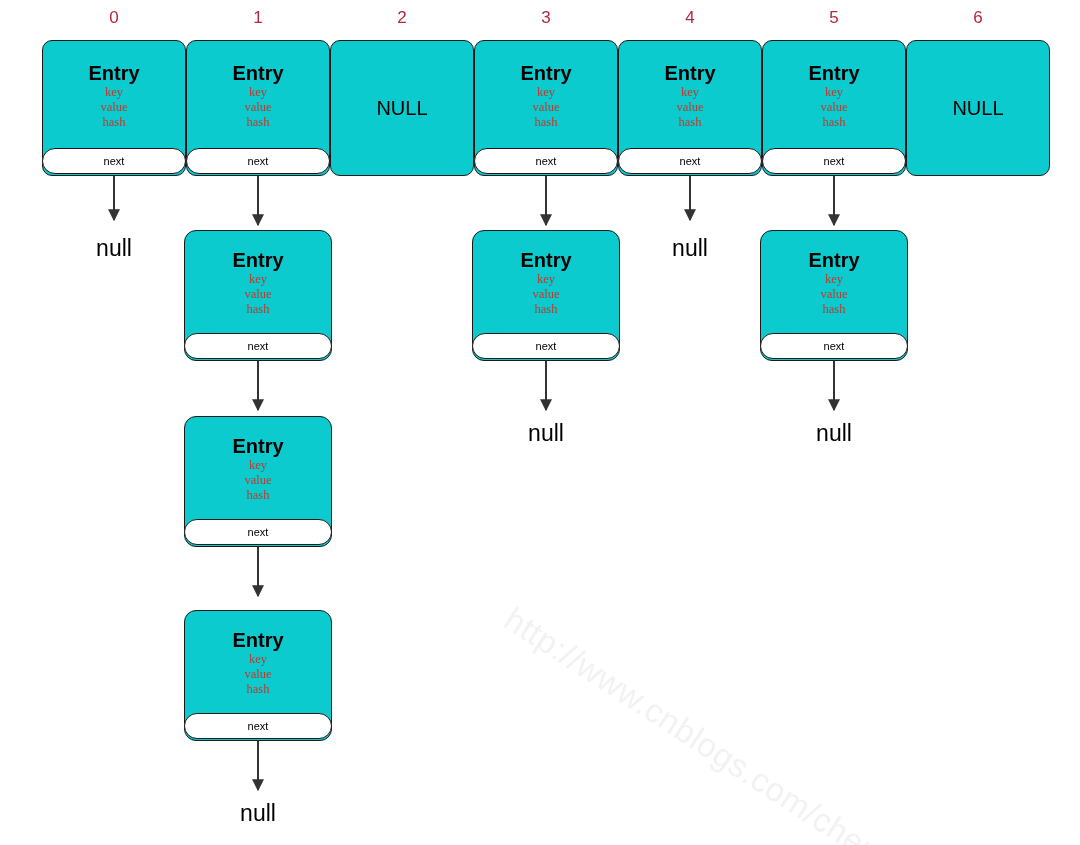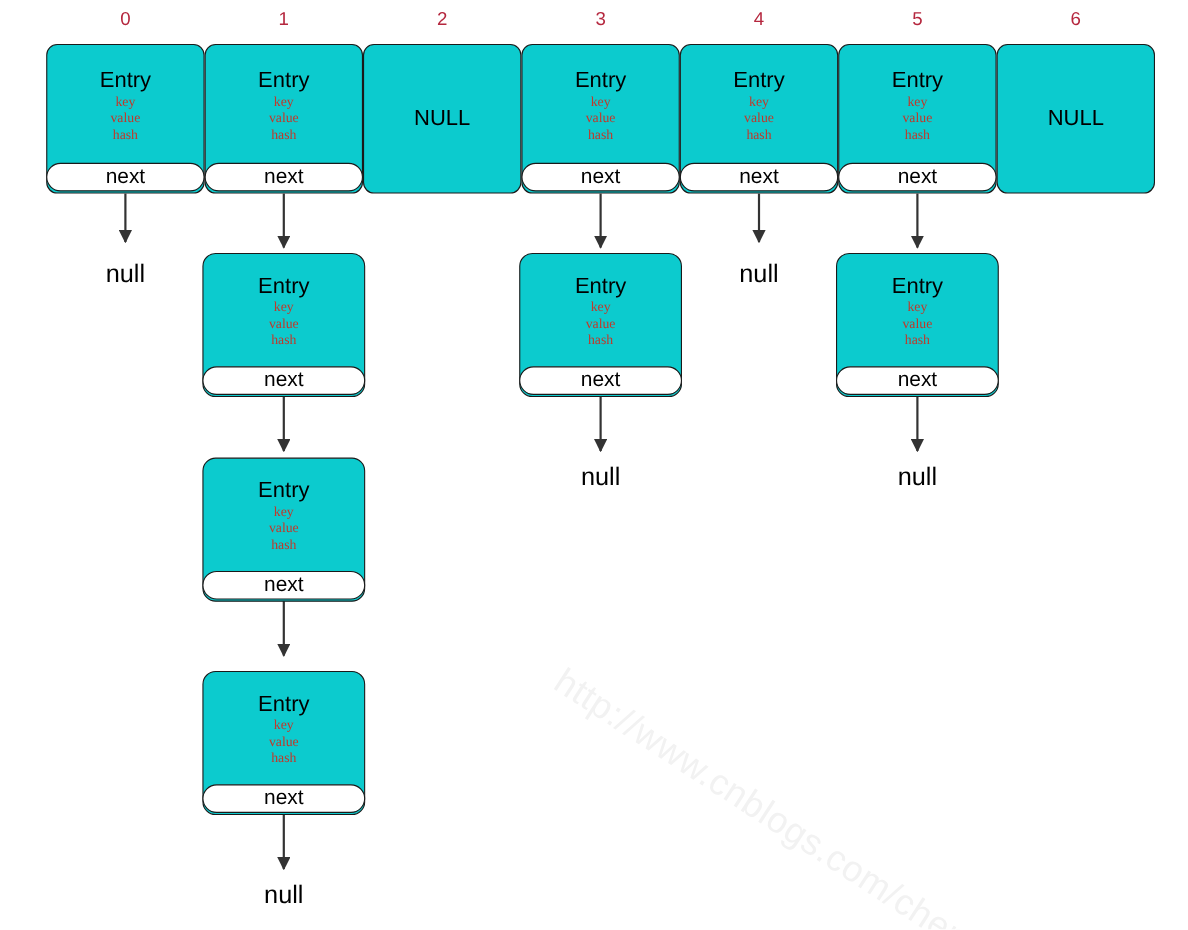--- a/index.html
+++ b/index.html
@@ -146,34 +146,35 @@
     justify-content: center;
     z-index: 3;
   }
 
   
   .entry-title {
     font-size: 20px;
     color: #000000;
     line-height: 24px;
     font-family: "Liberation Sans", sans-serif;
+    font-weight: bold;
   }
   .entry-field {
     font-size: 12.5px;
     color: #c0392b;
     line-height: 15px;
     font-family: Liberation Serif, serif;
   }
   .null-text {
     font-size: 20px;
     color: #000000;
     font-family: "Liberation Sans", sans-serif;
   }
   .next-text {
-    font-size: 19px;
+    font-size: 11px;
     color: #000000;
     font-family: "Liberation Sans", sans-serif;
   }
   .null-term {
     position: absolute;
     width: 120px;
     text-align: center;
     font-size: 23px;
     color: #000000;
     font-family: "Liberation Sans", sans-serif;

